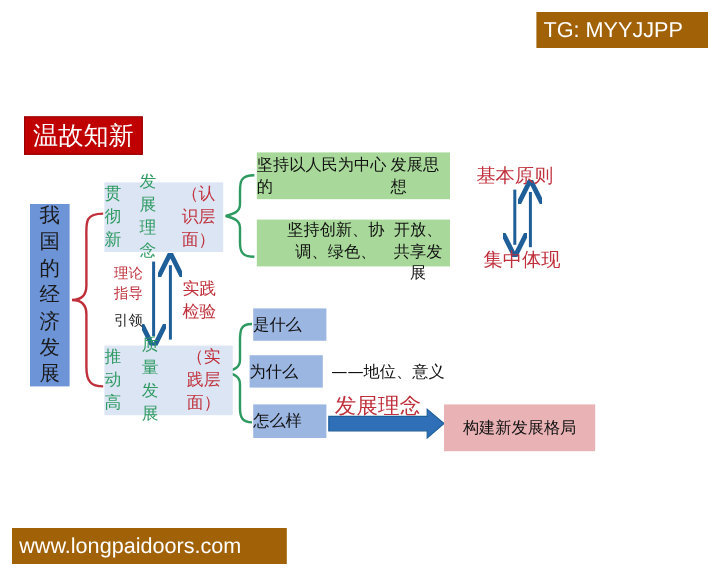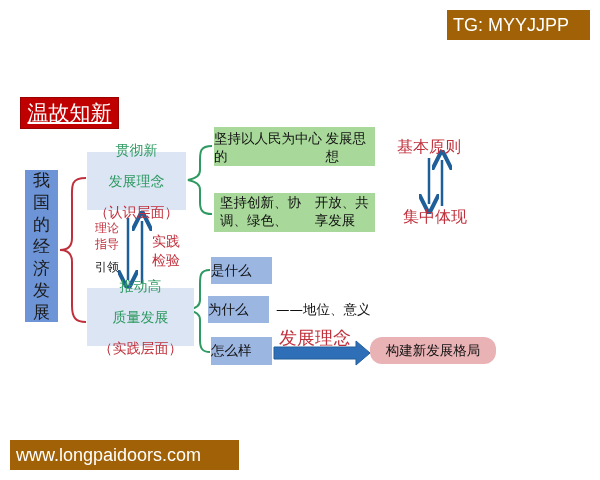--- a/index.html
+++ b/index.html
@@ -2,24 +2,24 @@
 <html><head>
 <meta charset="utf-8">
 <style>
   html, body { margin:0; padding:0; }
   body { width:600px; height:480px; background:#ffffff; position:relative; overflow:hidden;
          font-family: "DejaVu Sans", "Liberation Sans", sans-serif; }
   .abs { position:absolute; }
   .badge { background:#a16207; color:#ffffff; font-family:"Liberation Sans", sans-serif; font-size:18px;
            display:flex; align-items:center; padding-left:6px; box-sizing:border-box; }
   .title { background:#c00000; color:#ffffff; font-family:"DejaVu Serif","Liberation Serif", serif;
-           font-size:21px; display:flex; align-items:center; justify-content:center; border:1px solid #9a0000;text-decoration:underline; }
+           font-size:21px; display:flex; align-items:center; justify-content:center; border:1px solid #9a0000; }
   .vbox { background:#6d94d6; color:#1a1a1a; font-family:"DejaVu Serif", serif; font-size:17px;
           display:flex; flex-direction:column; align-items:center; justify-content:center; line-height:22px; }
-  .lbox { background:#dbe5f3; display:flex; flex-direction:column; align-items:center; justify-content:center;
+  .lbox { background:#dbe5f3; display:flex; flex-direction:row; align-items:center; justify-content:center;
           font-size:14px; line-height:19px;gap:12px; }
   .lbox .g { color:#2e9a62; }
   .lbox .r { color:#c0303c; }
   .gbox { background:#a8d99a; color:#111; font-size:13.5px; line-height:18px; display:flex; flex-direction:row;
           justify-content:center; box-sizing:border-box; }
   .bbox { background:#9cb6e2; color:#111; font-size:13.5px; display:flex; align-items:center; box-sizing:border-box; }
   .pbox { background:#e9b3b6; color:#111; font-size:13.5px; display:flex; align-items:center; justify-content:center; }
   .redtxt { color:#c0303c; font-size:16px; }
   .small { font-size:12px; line-height:16px; }
 </style>
@@ -82,28 +82,28 @@
 <div class="abs small" style="left:95px;top:259px;color:#222;">引领</div>
 <div class="abs" style="left:152px;top:232px;color:#c0303c;font-size:14px;line-height:19px;">
   <div>实践</div>
   <div>检验</div>
 </div>
 
 <div class="abs gbox" style="left:214px;top:127px;width:161px;height:39px;align-items:center;">
   <span>坚持以人民为中心的</span>
   <span>发展思想</span>
 </div>
-<div class="abs gbox" style="left:214px;top:193px;width:161px;height:39px;padding-left:6px;">
+<div class="abs gbox" style="left:214px;top:183px;width:161px;height:39px;padding-left:24px;text-align:center;">
   <span>坚持创新、协调、绿色、</span>
   <span>开放、共享发展</span>
 </div>
 
 <div class="abs redtxt" style="left:397px;top:137px;">基本原则</div>
 <div class="abs redtxt" style="left:403px;top:207px;">集中体现</div>
 
 <div class="abs bbox" style="left:211px;top:257px;width:61px;height:27px;">是什么</div>
 <div class="abs bbox" style="left:208px;top:296px;width:61px;height:27px;">为什么</div>
 <div class="abs" style="left:276px;top:301px;font-size:13.5px;color:#111;">——地位、意义</div>
 <div class="abs bbox" style="left:211px;top:337px;width:61px;height:28px;">怎么样</div>
 
 <div class="abs" style="left:279px;top:326px;color:#c0303c;font-size:18px;">发展理念</div>
 
-<div class="abs pbox" style="left:370px;top:337px;width:126px;height:27px;border-radius:12px;">构建新发展格局</div>
+<div class="abs pbox" style="left:370px;top:337px;width:126px;height:39px;">构建新发展格局</div>
 
 </body></html>

